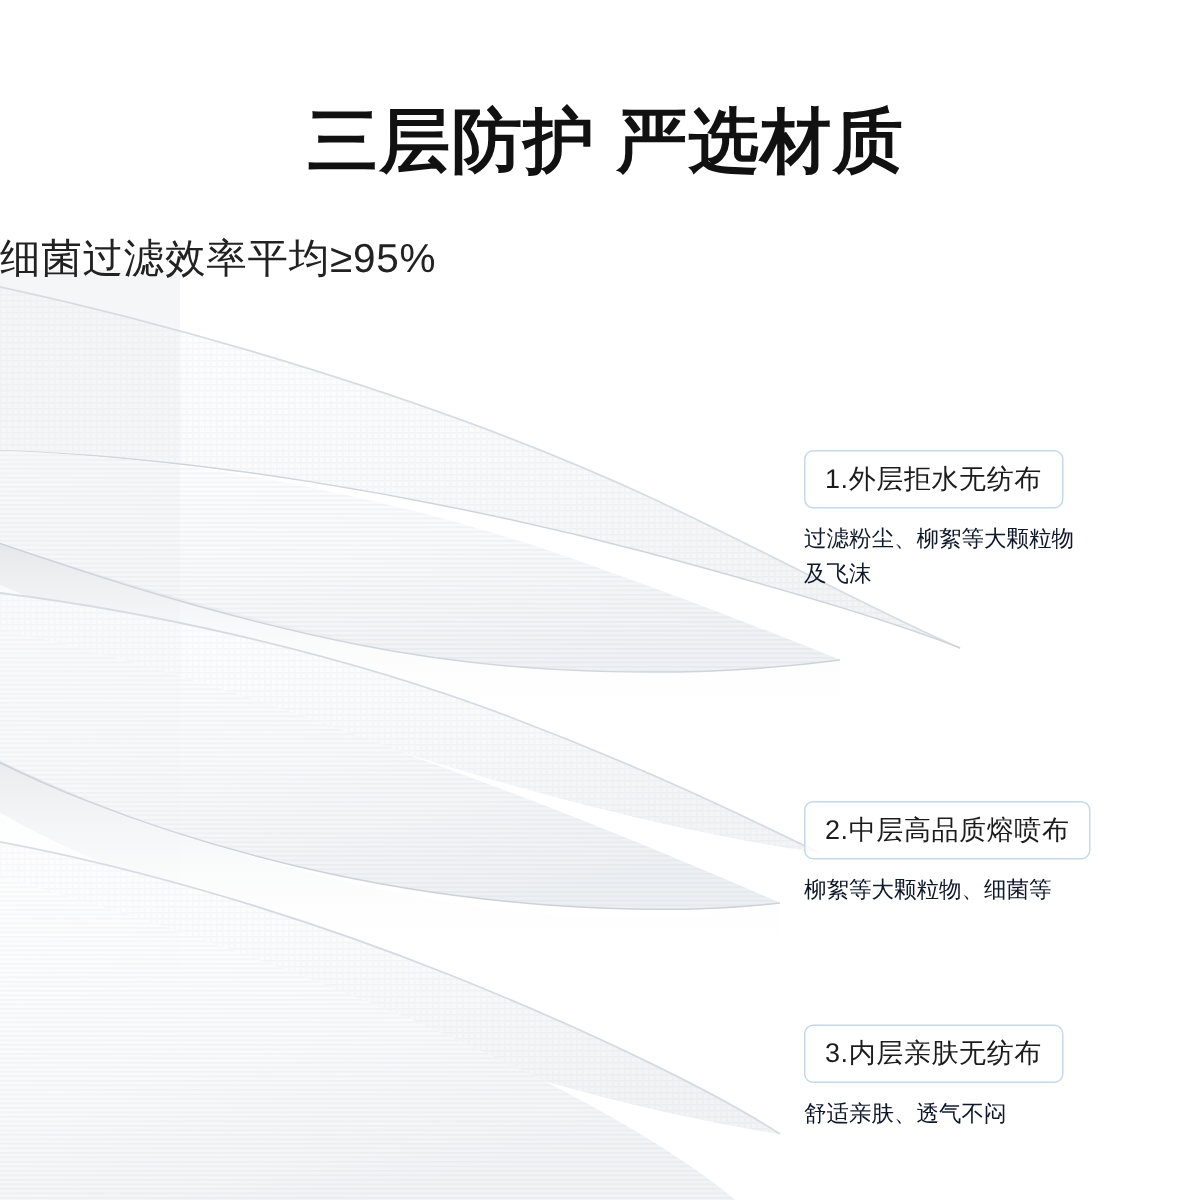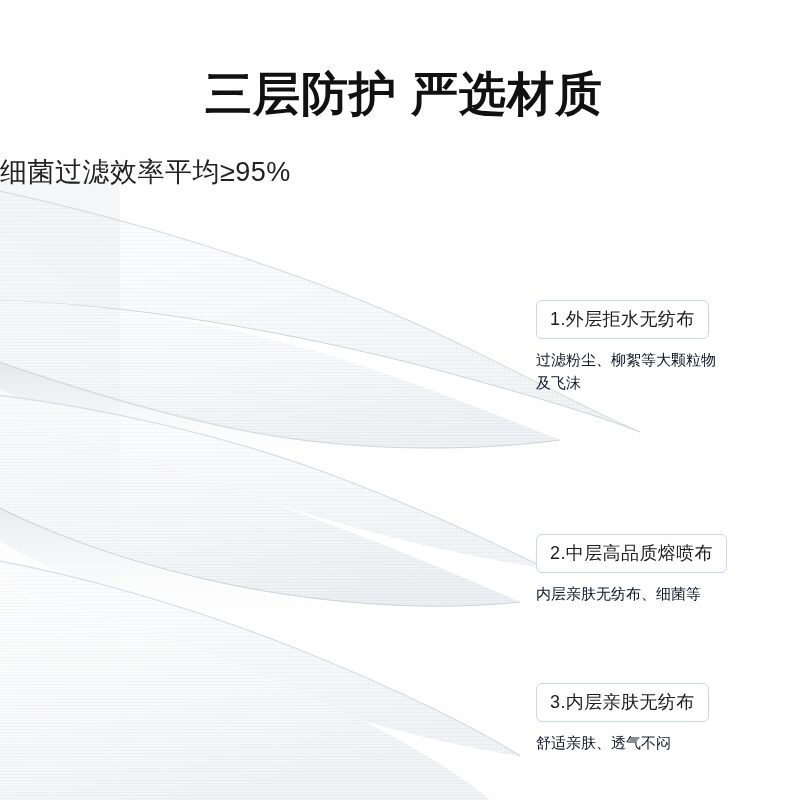--- a/index.html
+++ b/index.html
@@ -191,21 +191,21 @@
   <div class="subhead">细菌过滤效率平均≥95%</div>
 
   <div class="callout" id="callout-1">
     <div class="pill">1.外层拒水无纺布</div>
     <div class="desc">过滤粉尘、柳絮等大颗粒物
 及飞沫</div>
   </div>
 
   <div class="callout" id="callout-2">
     <div class="pill">2.中层高品质熔喷布</div>
-    <div class="desc">内层亲肤无纺布、细菌等</div>
+    <div class="desc">柳絮等大颗粒物、细菌等</div>
   </div>
 
   <div class="callout" id="callout-3">
     <div class="pill">3.内层亲肤无纺布</div>
     <div class="desc">舒适亲肤、透气不闷</div>
   </div>
 
 </div>
 
 </body></html>

